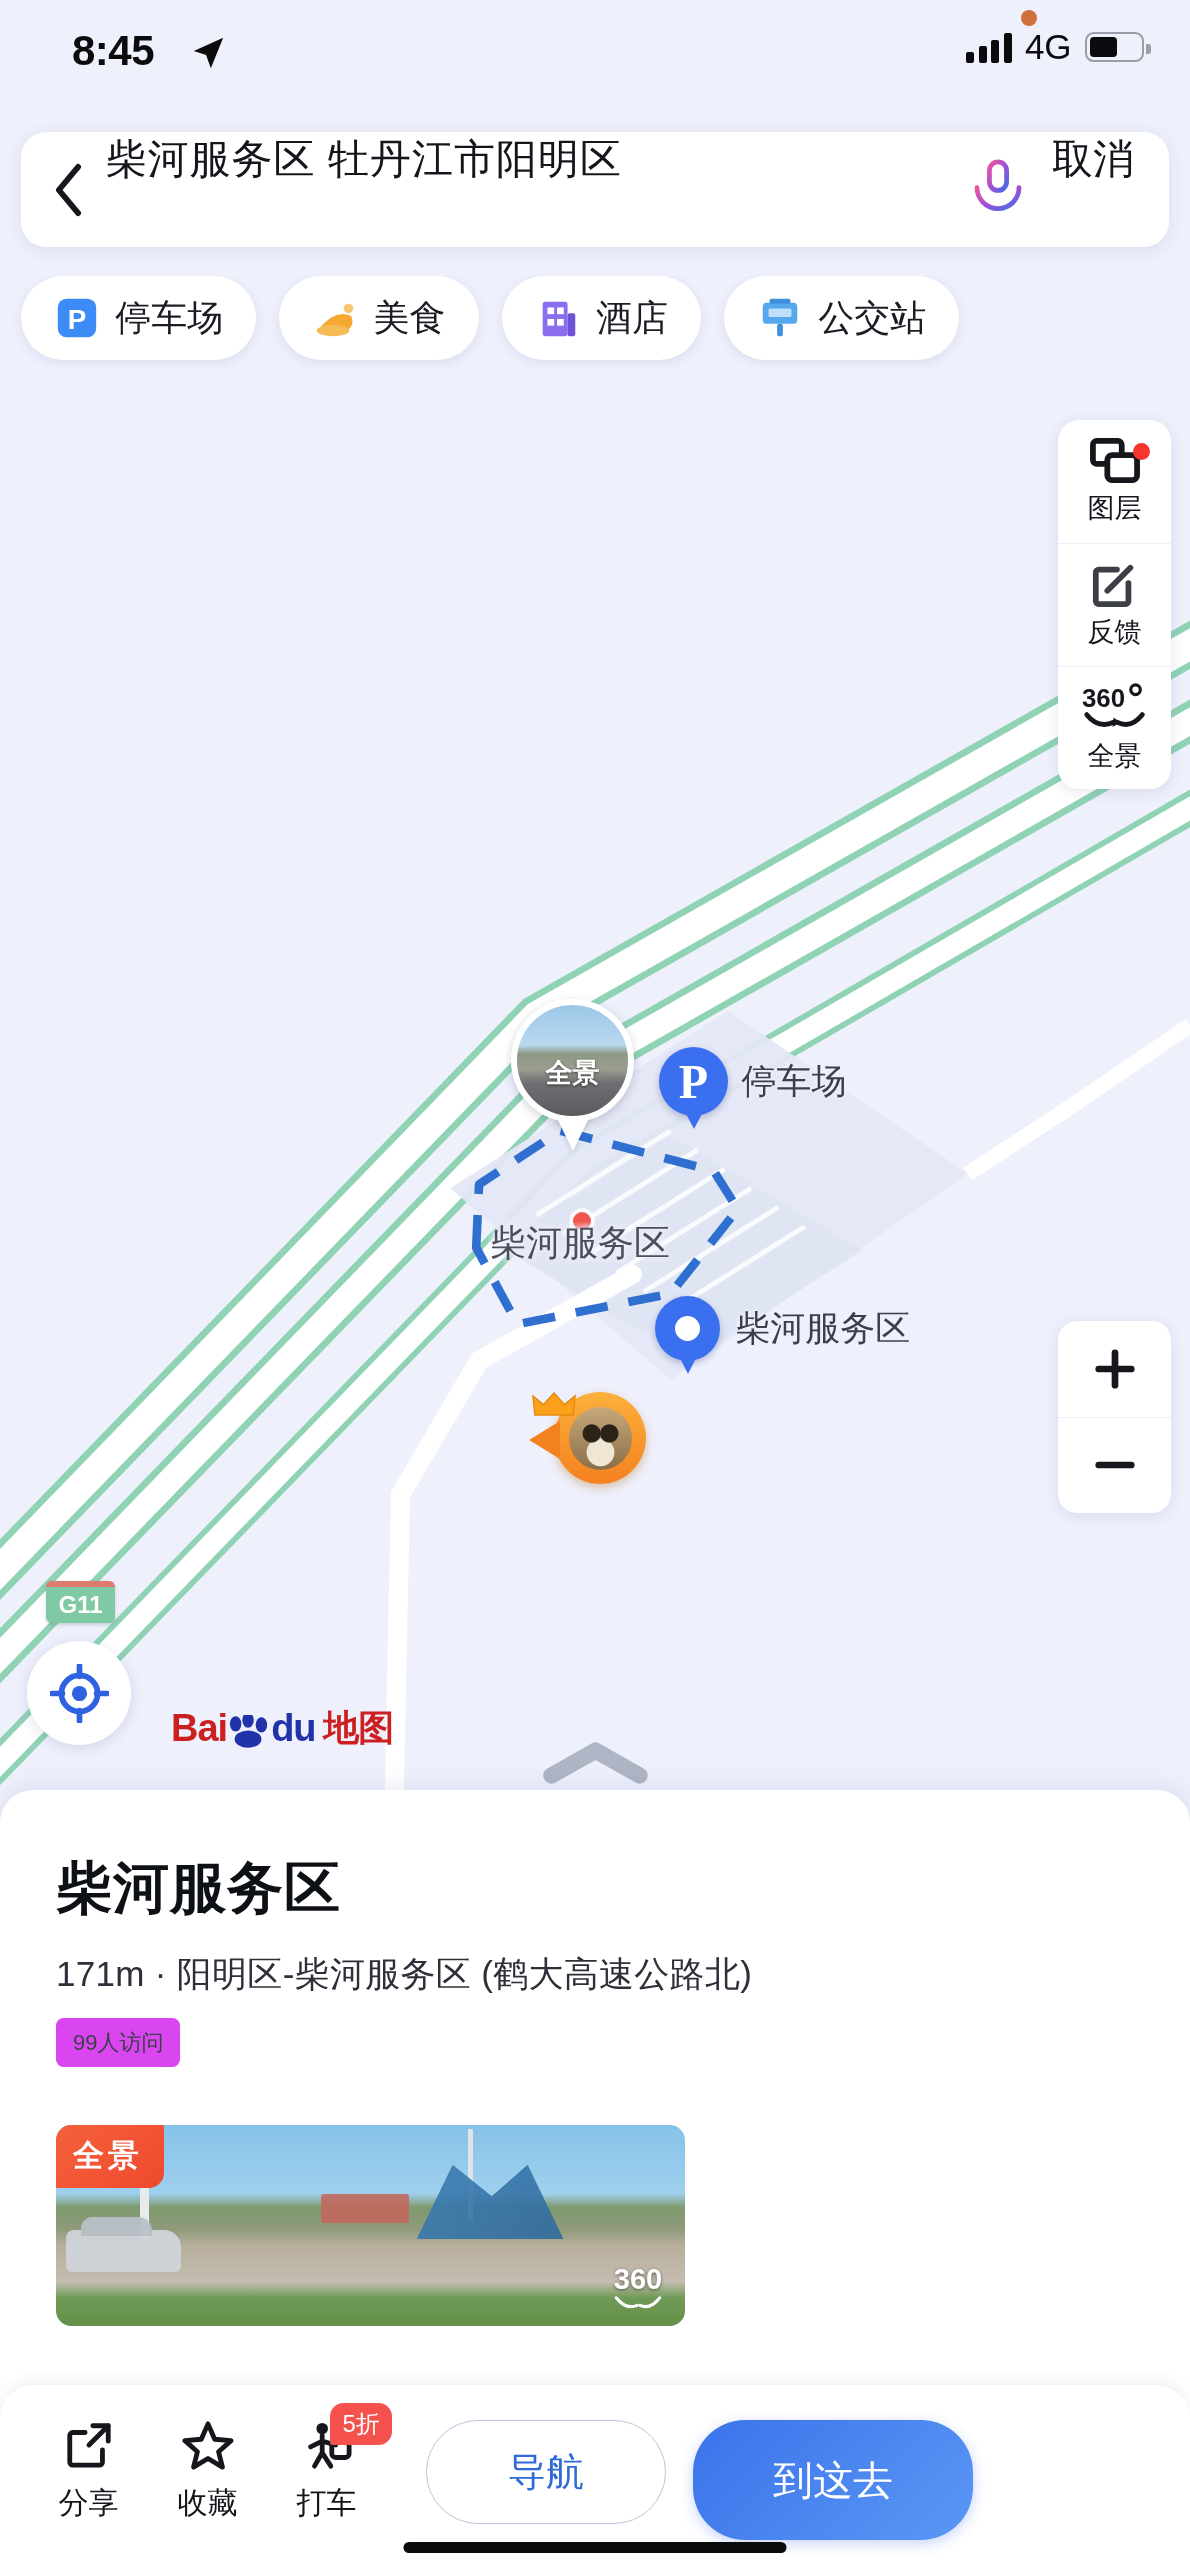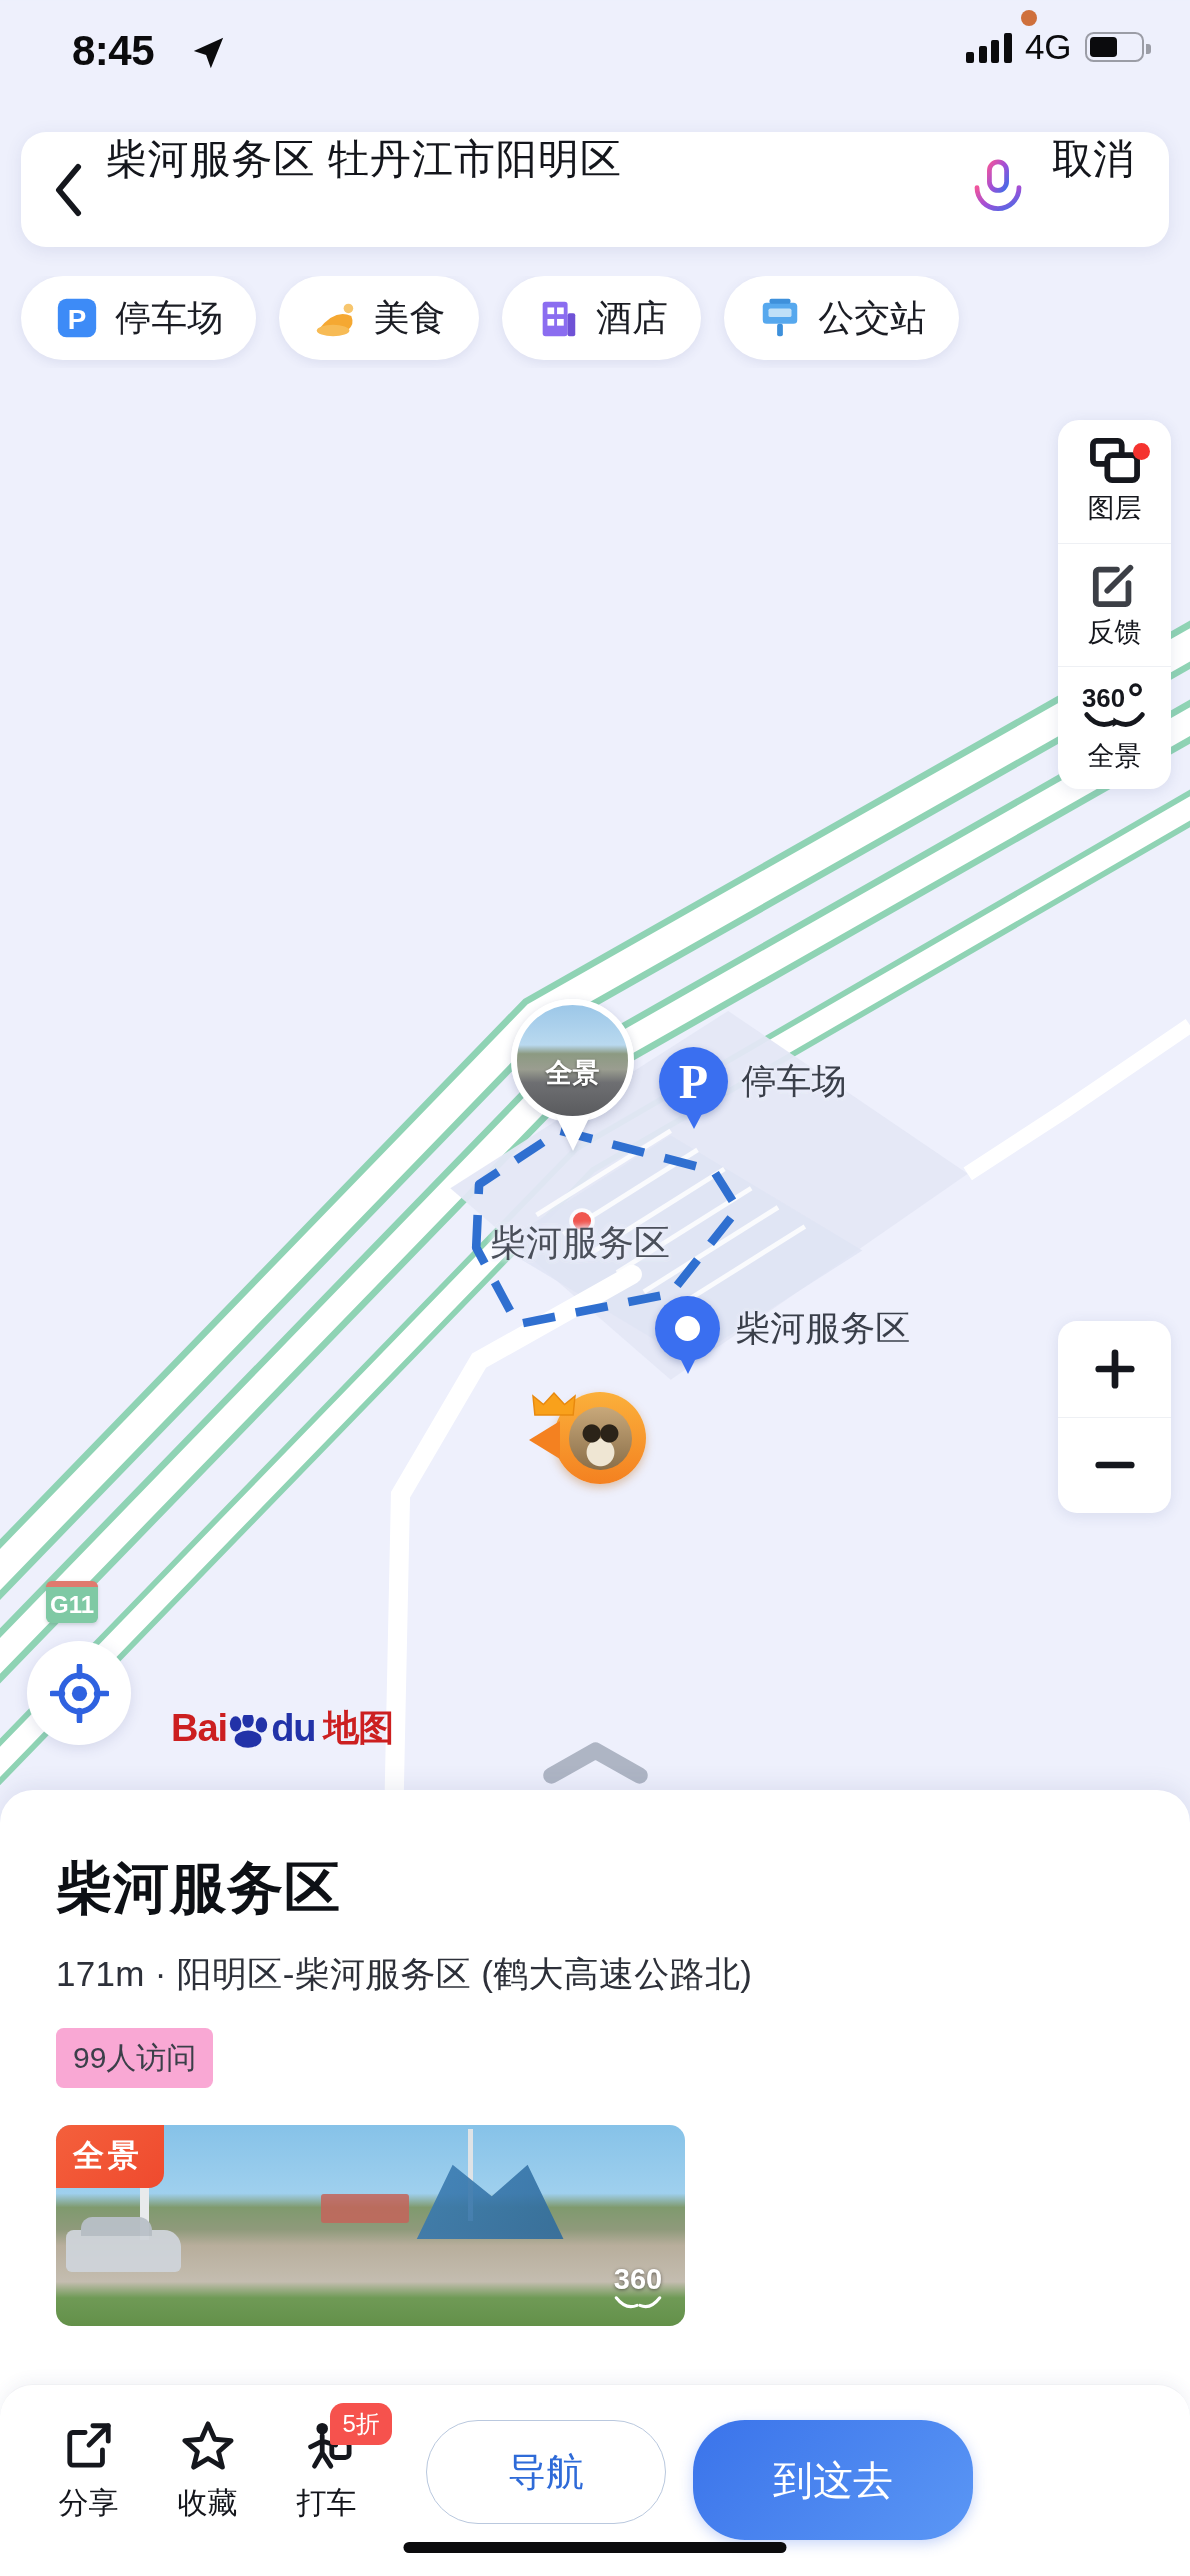--- a/index.html
+++ b/index.html
@@ -219,21 +219,21 @@
       linear-gradient(#c8a87a,#8a6f4a);
   }
   .me-crown{ position:absolute; top:-13.4px; left:50%; transform:translateX(-50%); }
   .me-arrow{
     position:absolute; left:-25px; top:29px;
     width:0; height:0;
     border-top:19px solid transparent; border-bottom:19px solid transparent;
     border-right:31px solid #f48120;
   }
   .g11{
-    left:46px; top:1581px; width:52px; height:42px; border-radius:5.8px;
+    left:46px; top:1581px; width:69px; height:42px; border-radius:5.8px;
     background:#7fc9a4; border-top:6.7px solid #e07a6e;
     color:#fff; font-size:24px; font-weight:700;
     display:flex; align-items:center; justify-content:center;
     box-shadow:0 1.9px 3.8px rgba(40,60,60,.18);
   }
 
   
   .sheet{
     position:absolute; left:0; bottom:0; width:1190px; height:786px;
     background:#fff; border-radius:33px 33px 0 0; z-index:55;
@@ -241,22 +241,22 @@
   }
   .sheet-title{
     position:absolute; left:56px; top:61px;
     font-size:56px; font-weight:700; color:#0d1015; letter-spacing:1px;
   }
   .sheet-sub{
     position:absolute; left:56px; top:161px;
     font-size:35px; color:#2d3039; letter-spacing:0.3px; white-space:nowrap;
   }
   .visits-badge{
-    position:absolute; left:56px; top:238px;
-    background:#f9a8d4; color:#3b3f49; font-size:30px;
+    position:absolute; left:56px; top:228px;
+    background:#d946ef; color:#3b3f49; font-size:22px;
     padding:9.6px 17px; border-radius:7.7px;
   }
   .pano-card{
     position:absolute; left:56px; top:335px; width:629px; height:201px;
     border-radius:15.3px; overflow:hidden; cursor:pointer;
     background:
       linear-gradient(#86c2e8 0%, #9fd0ee 34%, #7f9a6e 41%, #8f9a7b 52%, #b8ae9c 60%, #c4bdb0 78%, #6f9a56 86%, #639049 100%);
   }
   .pano-card-badge{
     position:absolute; left:0; top:0;

